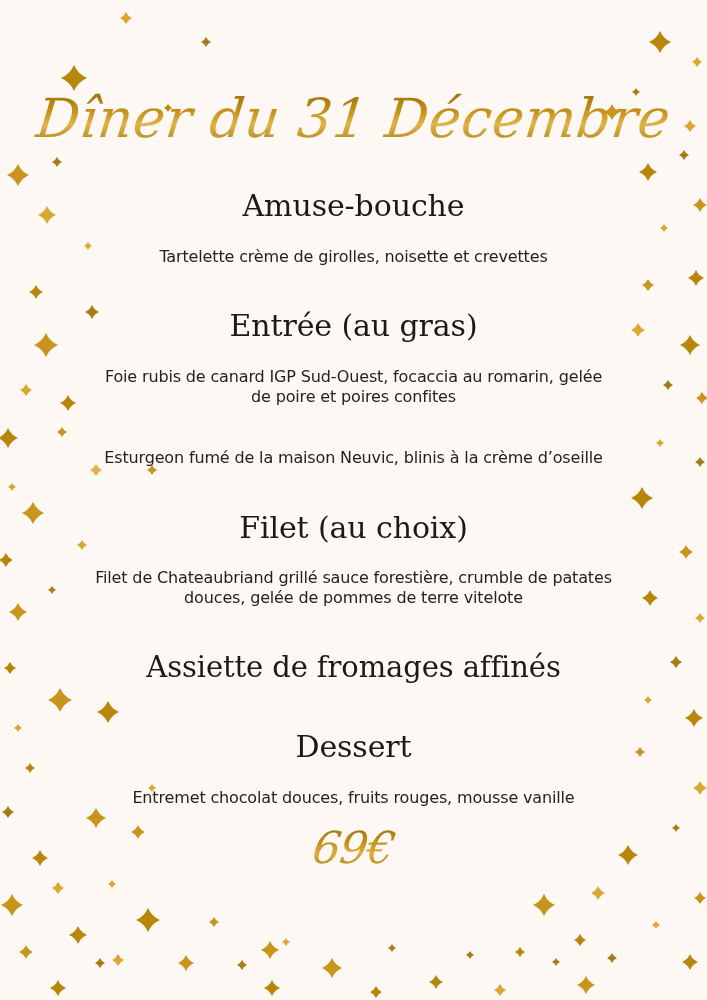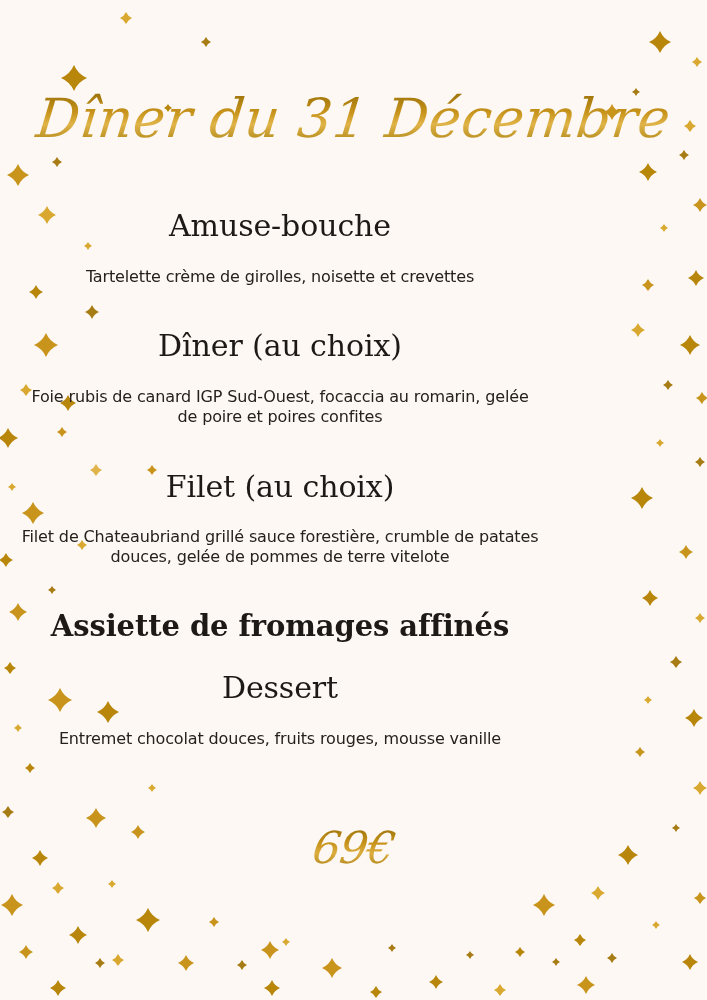--- a/index.html
+++ b/index.html
@@ -59,25 +59,26 @@
     transform: skewX(-6deg);
     position: absolute;
     top: 92px;
     left: 0;
     right: 0;
   }
 
   
   #courses {
     position: absolute;
-    top: 208px;
+    top: 188px;
     left: 0;
     right: 0;
     display: flex;
     flex-direction: column;
+    align-items: center;
   }
   .course {
     width: 560px;
     text-align: center;
     margin-bottom: 26px;
   }
   .course:last-child { margin-bottom: 0; }
 
   .course-heading {
     margin: 0 0 6px 0;
@@ -85,22 +86,21 @@
     font-weight: 400;
     font-size: 30px;
     line-height: 1.22;
     color: #1c1916;
     letter-spacing: -0.1px;
   }
   .course-heading.wide {
     font-size: 29px;
   }
   .course-heading.no-desc {
-    margin-bottom: 0;
-    font-weight: bold;
+    margin-bottom: 18px;
   }
   .course-options {
     display: flex;
     flex-direction: column;
     align-items: center;
     gap: 9px;
   }
   .course-option {
     font-family: "DejaVu Sans", "Liberation Sans", sans-serif;
     font-weight: 400;
@@ -239,23 +239,24 @@
     <h1 class="menu-title">Dîner du 31 Décembre</h1>
 
     <div id="courses">
         <section class="course amuse">
           <h2 class="course-heading">Amuse-bouche</h2>
           <div class="course-options">
             <p class="course-option">Tartelette crème de girolles, noisette et crevettes</p>
           </div>
         </section>
         <section class="course">
-          <h2 class="course-heading">Dîner (au choix)</h2>
+          <h2 class="course-heading">Entrée (au gras)</h2>
           <div class="course-options">
             <p class="course-option">Foie rubis de canard IGP Sud-Ouest, focaccia au romarin, gelée de poire et poires confites</p>
+            <p class="course-option">Esturgeon fumé de la maison Neuvic, blinis à la crème d’oseille</p>
           </div>
         </section>
         <section class="course plat">
           <h2 class="course-heading">Filet (au choix)</h2>
           <div class="course-options">
             <p class="course-option">Filet de Chateaubriand grillé sauce forestière, crumble de patates douces, gelée de pommes de terre vitelote</p>
           </div>
         </section>
         <section class="course">
           <h2 class="course-heading wide no-desc">Assiette de fromages affinés</h2>

